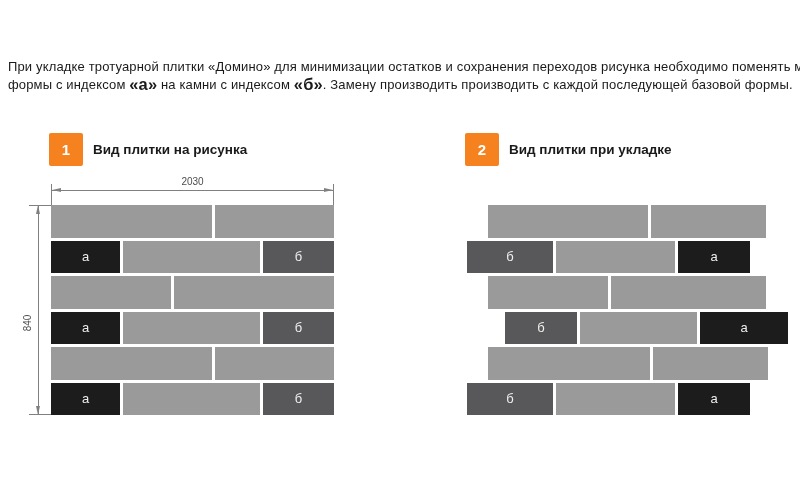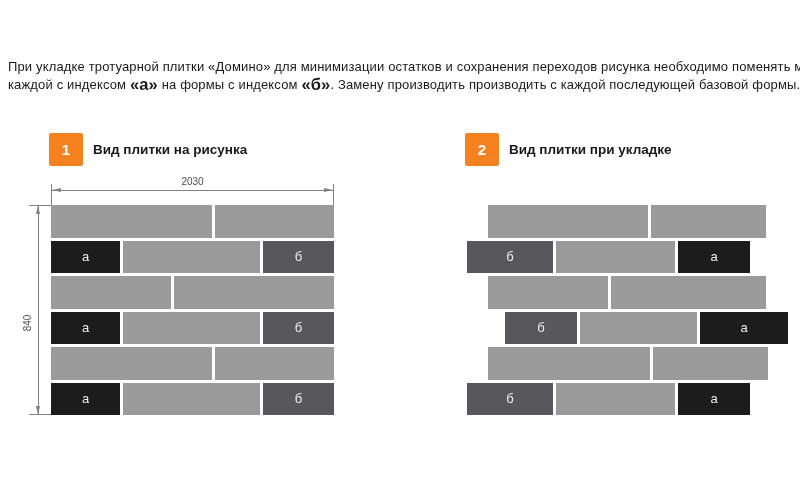--- a/index.html
+++ b/index.html
@@ -37,21 +37,21 @@
   .dim-label-h{left:52px;top:176px;width:281px;text-align:center;}
   .dim-label-v{left:27px;top:323px;transform:translate(-50%,-50%) rotate(-90deg);white-space:nowrap;}
 </style>
 </head>
 <body>
 
 <div class="page">
 
   <div class="intro">
     <div class="intro-line">При укладке тротуарной плитки «Домино» для минимизации остатков и сохранения переходов рисунка необходимо поменять местами</div>
-    <div class="intro-line"><span>каждой с индексом </span><span class="idx">«а»</span><span> на формы с индексом </span><span class="idx">«б»</span><span>. Замену производить производить с каждой последующей базовой формы.</span></div>
+    <div class="intro-line"><span>формы с индексом </span><span class="idx">«а»</span><span> на камни с индексом </span><span class="idx">«б»</span><span>. Замену производить производить с каждой последующей базовой формы.</span></div>
   </div>
 
   <div class="section-header" style="left:49px;">
     <div class="num-box">1</div>
     <div class="section-title">Вид плитки на рисунка</div>
   </div>
 
   <div class="section-header" style="left:465px;">
     <div class="num-box">2</div>
     <div class="section-title">Вид плитки при укладке</div>

